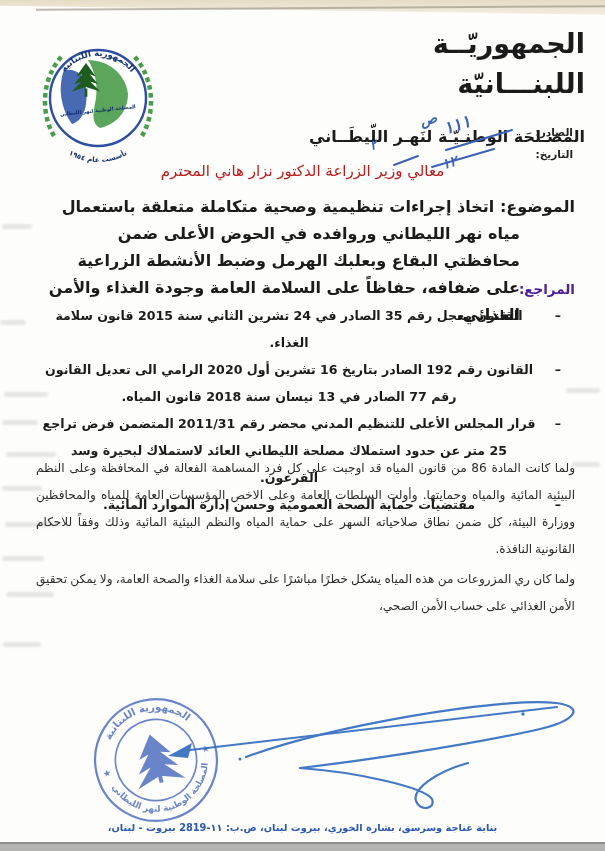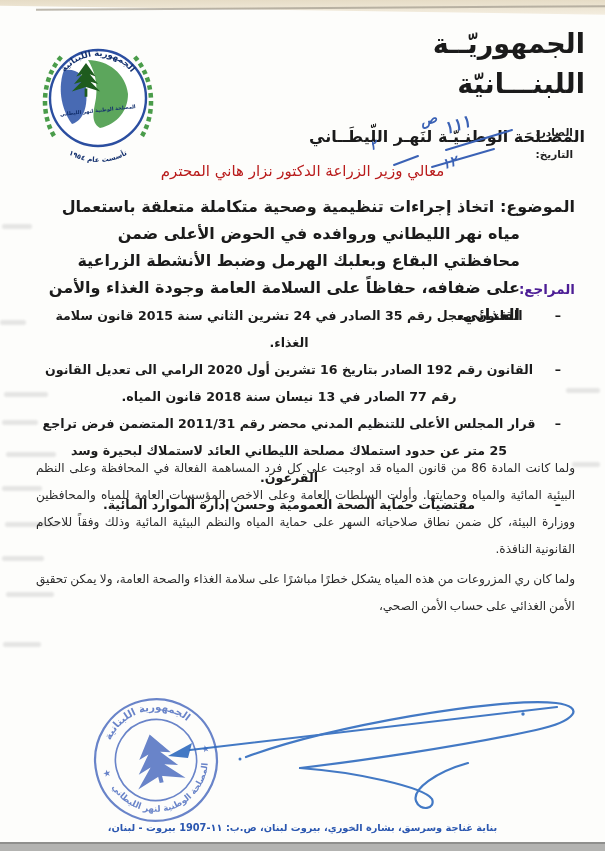--- a/index.html
+++ b/index.html
@@ -182,16 +182,16 @@
       <path d="M 557,707 L 190,750"></path>
     </g>
     <g fill="#2f6bbf" opacity="0.9">
       <polygon points="168,756 192,743 188,758"></polygon>
       <circle cx="523" cy="714" r="1.7"></circle>
       <circle cx="240" cy="759" r="1.5"></circle>
     </g>
   </svg>
 
   <div class="footer">
-    <div>بناية غناجة وسرسق، بشارة الخوري، بيروت لبنان، ص.ب: ١١-1907 بيروت - لبنان،</div>
+    <div>بناية غناجة وسرسق، بشارة الخوري، بيروت لبنان، ص.ب: ١١-2819 بيروت - لبنان،</div>
   </div>
 
 </div>
 
 </body></html>

